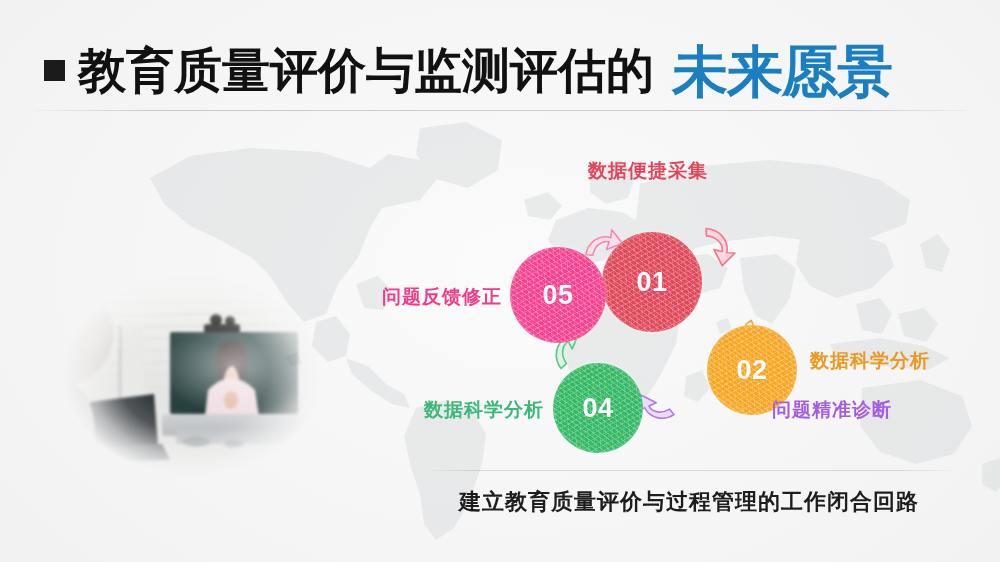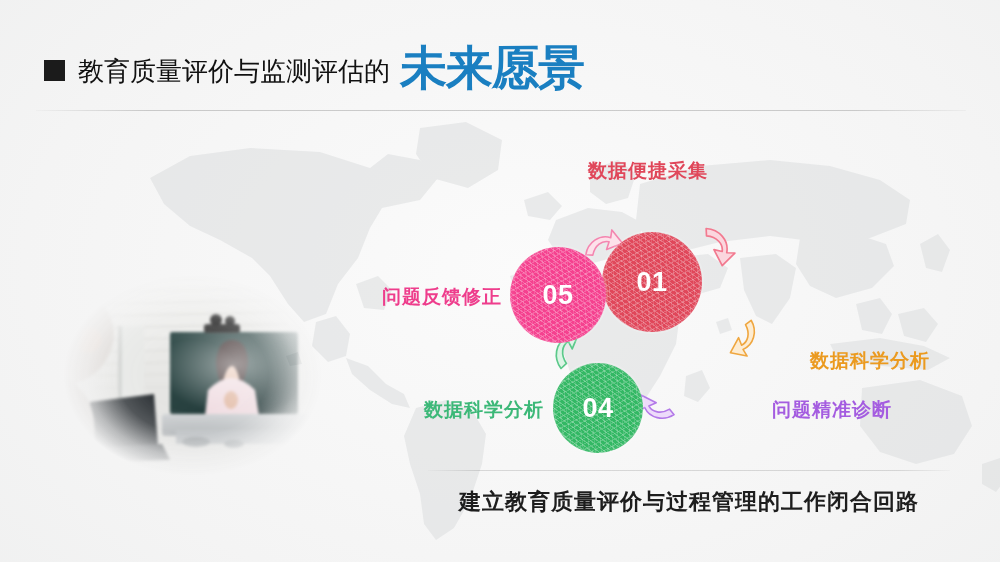--- a/index.html
+++ b/index.html
@@ -51,33 +51,33 @@
   }
   #title-row {
     position: absolute;
     left: 78px;
     top: 40px;
     display: flex;
     align-items: baseline;
     white-space: nowrap;
   }
   .title-main {
-    font-size: 26px;
-    font-weight: 400;
+    font-size: 48px;
+    font-weight: 700;
     color: #111111;
     letter-spacing: 0px;
     line-height: 1;
   }
   .title-accent {
-    font-size: 47px;
+    font-size: 56px;
     font-weight: 700;
     color: #1a7fc1;
     letter-spacing: -1px;
     line-height: 1;
-    margin-left: 10px;
+    margin-left: 18px;
     position: relative;
     top: 4px;
   }
   #header-rule {
     position: absolute;
     left: 36px;
     top: 110px;
     width: 930px;
     height: 1px;
     background: linear-gradient(to right, rgba(0,0,0,0.02), rgba(0,0,0,0.18) 12%, rgba(0,0,0,0.18) 88%, rgba(0,0,0,0.03));
@@ -334,20 +334,25 @@
       </g>
     </svg>
 
     <div class="node" style="left:222px;top:102px;width:100px;height:100px;background:#e0475a;">
       <div class="sketch-tex"></div>
       <div class="sketch-edge"></div>
       <span class="node-num">01</span>
     </div>
     <div class="node-label" style="left:188px;top:28px;width:160px;text-align:center;color:#e0475a;">数据便捷采集</div>
 
+    <div class="node" style="left:327px;top:195px;width:90px;height:90px;background:#f5a623;">
+      <div class="sketch-tex"></div>
+      <div class="sketch-edge"></div>
+      <span class="node-num">02</span>
+    </div>
     <div class="node-label" style="left:430px;top:218px;color:#eb9a1f;">数据科学分析</div>
 
     <div class="node-label" style="left:392px;top:267px;color:#a45ce0;">问题精准诊断</div>
 
     <div class="node" style="left:173px;top:233px;width:90px;height:90px;background:#33b864;">
       <div class="sketch-tex"></div>
       <div class="sketch-edge"></div>
       <span class="node-num">04</span>
     </div>
     <div class="node-label" style="left:42px;top:267px;width:122px;text-align:right;color:#3cb878;">数据科学分析</div>

